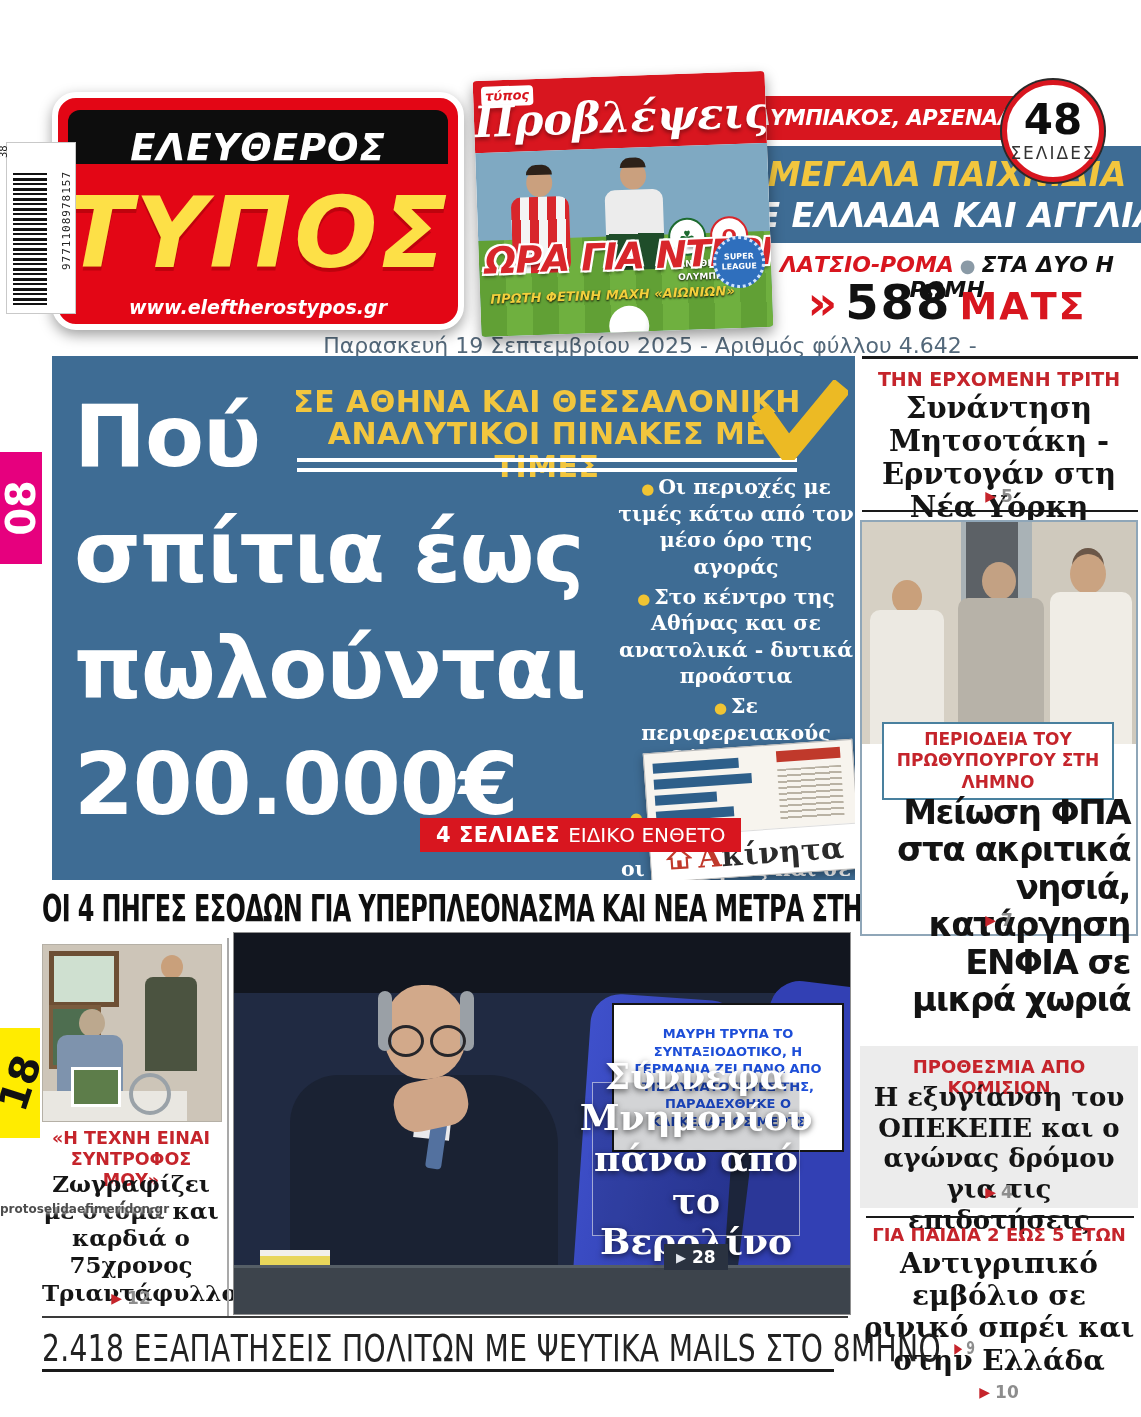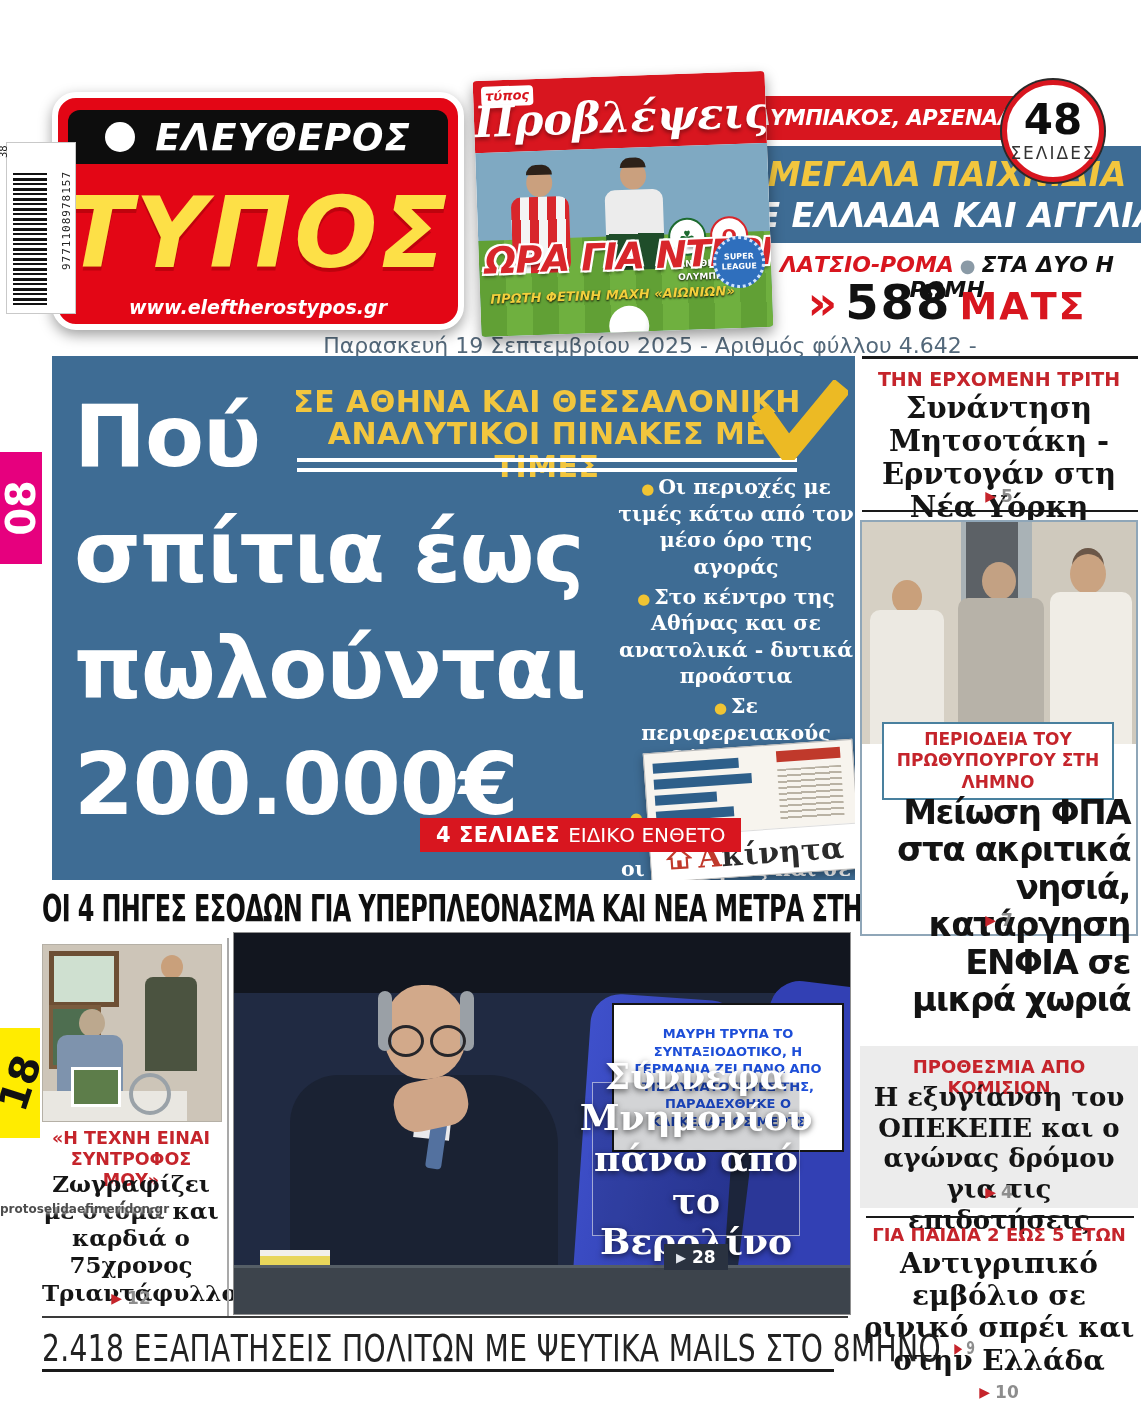--- a/index.html
+++ b/index.html
@@ -4,21 +4,21 @@
 <style>
   html,body{margin:0;padding:0;background:#e9e9e9;}
   #page{position:relative;width:1141px;height:1417px;background:#ffffff;overflow:hidden;
         font-family:"DejaVu Sans","Liberation Sans",sans-serif;margin:0 auto;}
   .abs{position:absolute;}
 
   
   .logo{left:52px;top:92px;width:412px;height:238px;background:#e30615;border:6px solid #fff;
         border-radius:24px;box-shadow:0 5px 14px rgba(0,0,0,.38);z-index:6;box-sizing:border-box;}
   .logo-topbar{position:absolute;left:10px;right:10px;top:12px;height:54px;background:#0d0d0d;
-        border-radius:12px 12px 0 0;display:flex;align-items:center;justify-content:center;gap:20px;}
+        border-radius:12px 12px 0 0;display:flex;align-items:center;justify-content:center;gap:20px;flex-direction:column;}
   .logo-dot{width:30px;height:30px;border-radius:50%;background:#fff;}
   .logo-topword{color:#fff;font-weight:bold;font-style:italic;font-size:37px;letter-spacing:1px;}
   .logo-main{position:absolute;left:0;right:0;top:72px;height:126px;line-height:126px;text-align:center;
         color:#fde047;font-weight:bold;font-style:italic;font-size:98px;letter-spacing:3px;
         text-shadow:0 4px 0 rgba(120,0,0,.35);}
   .logo-site{position:absolute;left:0;right:0;bottom:6px;text-align:center;color:#fff;
         font-weight:bold;font-style:italic;font-size:19px;}
 
   
   .barcode{left:6px;top:142px;width:68px;height:170px;background:#fff;border:1px solid #c9c9c9;z-index:7;}

